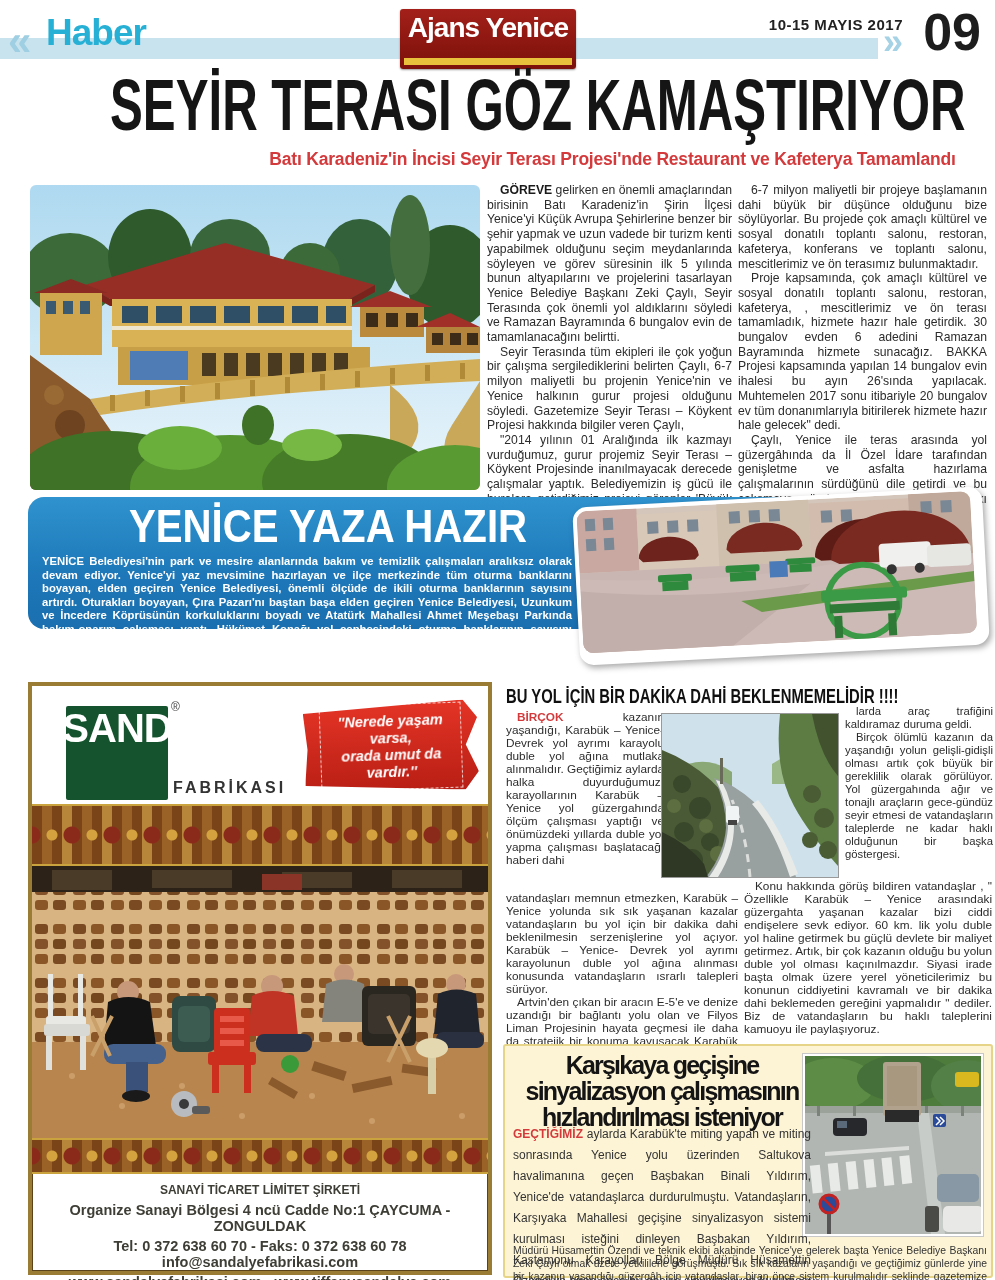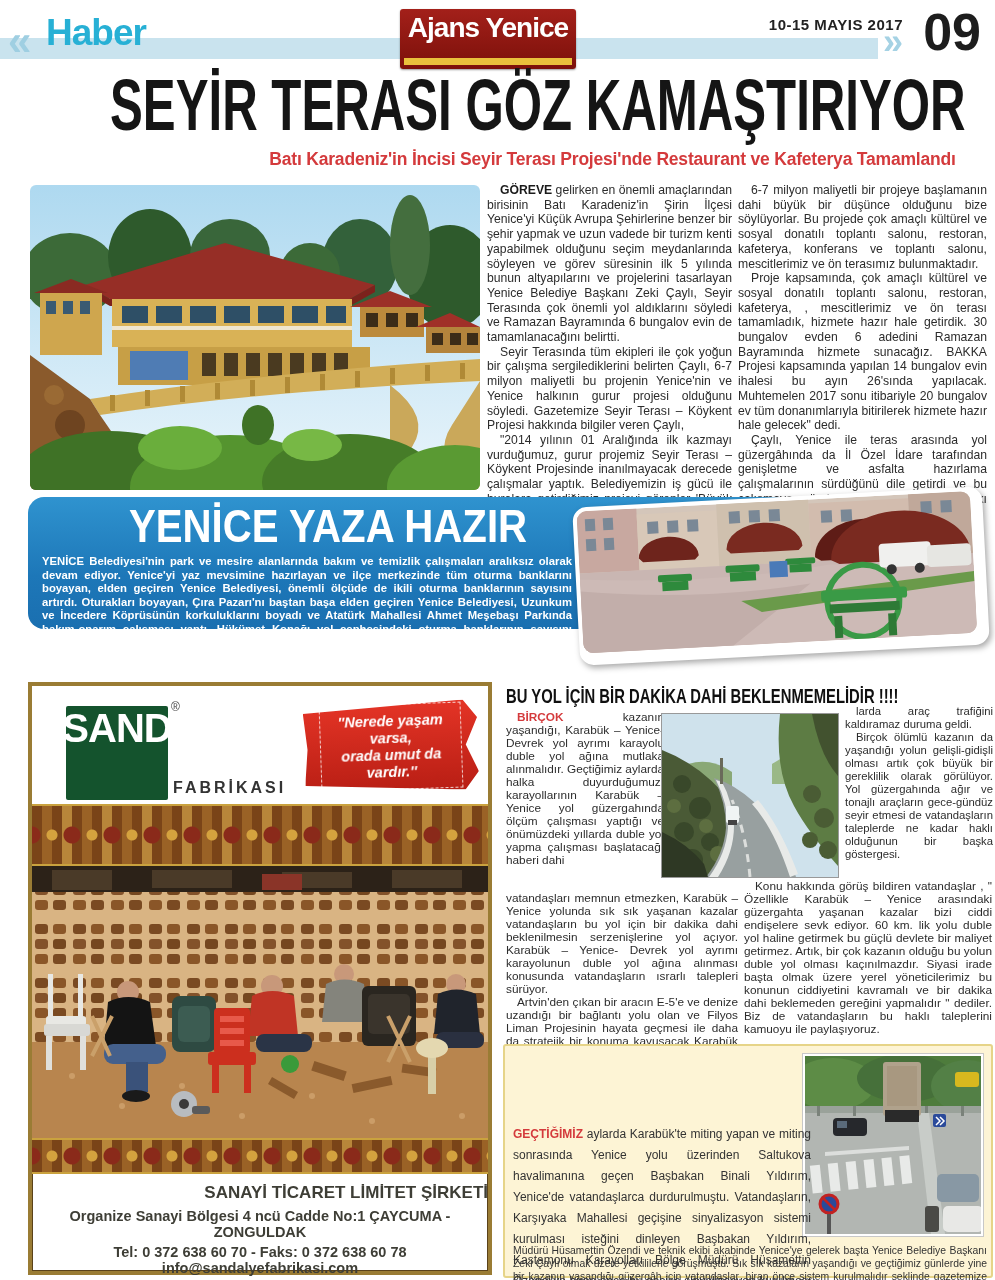--- a/index.html
+++ b/index.html
@@ -56,21 +56,21 @@
   .ribbon-inner div{font-size:14.5px;font-weight:bold;font-style:italic;color:#fff;line-height:17px;}
   .ornament{height:62px;border-top:2px solid #caa23e;border-bottom:2px solid #caa23e;background-color:#6b3c16;
       background-image:radial-gradient(circle at 50% 50%,#d4a23e 0 5px,rgba(0,0,0,0) 6px),
         radial-gradient(circle at 0% 50%,#8a2a1a 0 8px,rgba(0,0,0,0) 9px),
         radial-gradient(circle at 100% 50%,#8a2a1a 0 8px,rgba(0,0,0,0) 9px),
         repeating-linear-gradient(90deg,#7a4418 0 10px,#9a6226 10px 20px,#7a4418 20px 30px,#b8863a 30px 40px);
       background-size:40px 100%,40px 100%,40px 100%,auto;box-sizing:border-box;}
   .ornament.small{height:36px;}
   .ad-photo{height:272px;overflow:hidden;}
   .ad-contact{text-align:center;padding-top:9px;color:#3e3e36;}
-  .ad-contact .c1{font-size:17px;font-weight:bold;margin-bottom:5px;text-align:right;}
+  .ad-contact .c1{font-size:12px;font-weight:bold;margin-bottom:5px;}
   .ad-contact .c2,.ad-contact .c3,.ad-contact .c4{font-size:14.5px;font-weight:bold;margin-bottom:4px;}
   
   .buyol{position:absolute;left:500px;top:680px;width:495px;height:362px;}
   .buyol-headline{position:absolute;left:6px;top:4px;white-space:nowrap;font-size:19px;font-weight:bold;color:#101010;
       transform:scale(.78,1.1);transform-origin:0 0;}
   .btxt{position:absolute;font-size:11.8px;line-height:13px;text-align:justify;color:#2c2c2c;}
   .btxt p{margin:0;text-indent:11px;}
   .lead-red{font-weight:bold;color:#d43a3c;}
   .buyol-colL{left:6px;top:31px;width:158px;height:170px;}
   .road-photo{position:absolute;left:161px;top:33px;width:178px;height:165px;border:1px solid #999;box-sizing:border-box;}
@@ -440,20 +440,25 @@
     <div class="btxt buyol-botL">
       <p style="text-indent:0;">vatandaşları memnun etmezken, Karabük – Yenice yolunda sık sık yaşanan kazalar vatandaşların bu yol için bir dakika dahi beklenilmesin serzenişlerine yol açıyor. Karabük – Yenice- Devrek yol ayrımı karayolunun duble yol ağına alınması konusunda vatandaşların ısrarlı talepleri sürüyor.</p>
       <p>Artvin'den çıkan bir aracın E-5'e ve denize uzandığı bir bağlantı yolu olan ve Filyos Liman Projesinin hayata geçmesi ile daha da stratejik bir konuma kavuşacak Karabük - Yenice-Devrek yol ayrımı karayolu, son ay-</p>
     </div>
     <div class="btxt buyol-botR">
       <p>Konu hakkında görüş bildiren vatandaşlar , " Özellikle Karabük – Yenice arasındaki güzergahta yaşanan kazalar bizi ciddi endişelere sevk ediyor. 60 km. lik yolu duble yol haline getirmek bu güçlü devlete bir maliyet getirmez. Artık, bir çok kazanın olduğu bu yolun duble yol olması kaçınılmazdır. Siyasi irade başta olmak üzere yerel yöneticilerimiz bu konunun ciddiyetini kavramalı ve bir dakika dahi beklemeden gereğini yapmalıdır " dediler. Biz de vatandaşların bu haklı taleplerini kamuoyu ile paylaşıyoruz.</p>
     </div>
   </div>
 
   <div class="kars">
+    <div class="kars-headline">
+      <div>Karşıkaya geçişine</div>
+      <div>sinyalizasyon çalışmasının</div>
+      <div>hızlandırılması isteniyor</div>
+    </div>
     <div class="kars-photo">
       <svg width="176" height="178" viewBox="0 0 176 178" preserveAspectRatio="none">
         <rect width="176" height="178" fill="#b2b6b2"></rect>
         <rect width="176" height="50" fill="#4e7c3c"></rect>
         <ellipse cx="28" cy="28" rx="42" ry="26" fill="#5d8c46"></ellipse>
         <ellipse cx="100" cy="22" rx="48" ry="24" fill="#46703a"></ellipse>
         <ellipse cx="162" cy="30" rx="36" ry="26" fill="#538046"></ellipse>
         <rect y="50" width="176" height="7" fill="#9aa29a"></rect>
         <g fill="#7a827a">
             <rect x="12" y="50" width="3" height="10"></rect>

